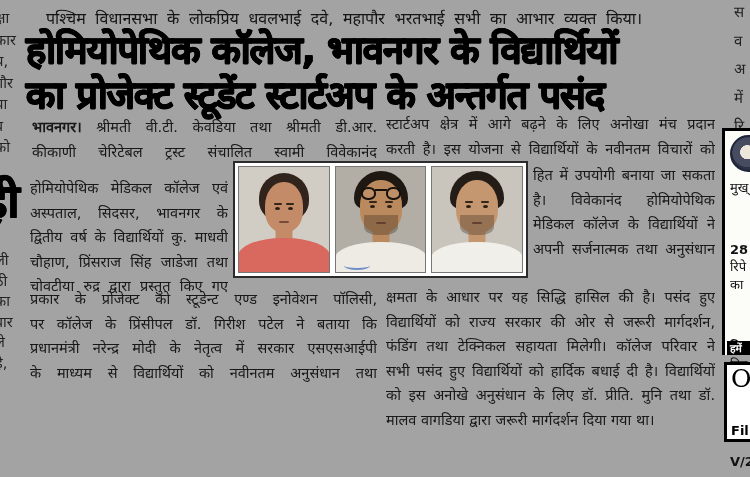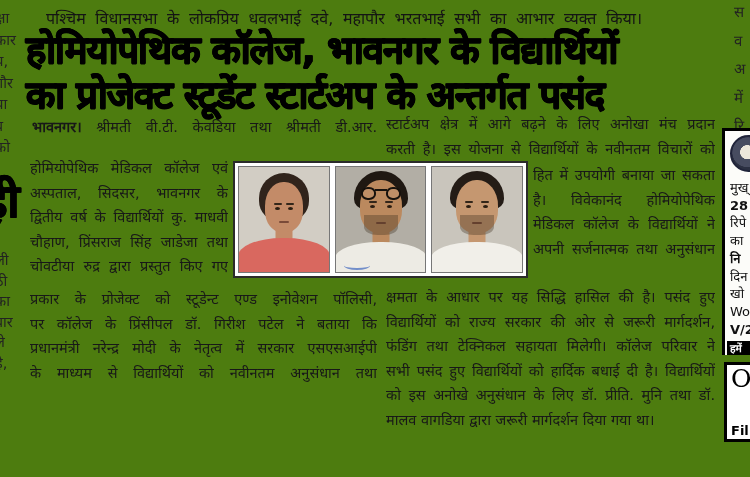--- a/index.html
+++ b/index.html
@@ -1,18 +1,18 @@
 <!DOCTYPE html>
 <html><head>
 <meta charset="utf-8">
 <style>
   html,body{margin:0;padding:0;background:#e8e8e8;}
   .page{
     position:relative;width:750px;height:477px;overflow:hidden;
-    background:#4d7c0f;color:#1b1b1b;
+    background:#a3a3a3;color:#1b1b1b;
     font-family:"DejaVu Sans",sans-serif;
   }
   
   .topstrip{
     position:absolute;left:46px;top:6px;width:596px;height:27px;
     font-size:16px;line-height:26px;overflow:hidden;
     text-align:justify;text-align-last:justify;color:#141414;
   }
   
   .headline{position:absolute;left:26px;top:28px;width:692px;text-align:left;color:#000;}
@@ -22,21 +22,21 @@
     text-shadow:0.7px 0 #000,-0.7px 0 #000,0 0.5px #000;
     -webkit-text-stroke:0.8px #000;
   }
   
   .tblock{position:absolute;font-size:14.5px;color:#181818;}
   .tblock .line{
     height:24.6px;line-height:24.6px;overflow:hidden;white-space:normal;
     text-align:justify;text-align-last:justify;
   }
   .tblock[data-plain-last] .line:last-child{text-align-last:left;}
-  .b{font-weight:bold;}
+  .b{font-weight:bold;margin-top:44px;}
   
   .photos-box{
     position:absolute;left:233px;top:161px;width:295px;height:117px;
     background:#fff;border:2px solid #2b2b2b;box-sizing:border-box;
     display:flex;gap:5px;padding:3px;
   }
   .photo{position:relative;flex:1;border:1px solid #777;overflow:hidden;box-sizing:border-box;}
   .photo .hair{position:absolute;left:50%;transform:translateX(-50%);top:4px;width:54px;height:38px;border-radius:27px 27px 10px 10px;}
   .photo.f .hair{top:6px;width:50px;height:48px;border-radius:25px 25px 20px 20px;}
   .photo .face{position:absolute;left:50%;transform:translateX(-50%);top:13px;width:42px;height:53px;border-radius:48% 48% 42% 42%;}
@@ -112,23 +112,24 @@
 
   <div class="topstrip">पश्चिम विधानसभा के लोकप्रिय धवलभाई दवे, महापौर भरतभाई सभी का आभार व्यक्त किया।</div>
 
   <div class="headline">
     <div class="hl">होमियोपेथिक कॉलेज, भावनगर के विद्यार्थियों</div>
     <div class="hl">का प्रोजेक्ट स्टूडेंट स्टार्टअप के अन्तर्गत पसंद</div>
   </div>
 
   <div class="tblock" style="left:32px;top:115px;width:345px">
       <div class="line"><span class="b">भावनगर।</span> श्रीमती वी.टी. केवडिया तथा श्रीमती डी.आर.</div>
-    </div>
-
-  <div class="tblock" style="left:30px;top:156px;width:198px">
+      <div class="line">कीकाणी चेरिटेबल ट्रस्ट संचालित स्वामी विवेकानंद</div>
+    </div>
+
+  <div class="tblock" style="left:30px;top:176px;width:198px">
       <div class="line">होमियोपेथिक मेडिकल कॉलेज एवं</div>
       <div class="line">अस्पताल, सिदसर, भावनगर के</div>
       <div class="line">द्वितीय वर्ष के विद्यार्थियों कु. माधवी</div>
       <div class="line">चौहाण, प्रिंसराज सिंह जाडेजा तथा</div>
       <div class="line">चोवटीया रुद्र द्वारा प्रस्तुत किए गए</div>
     </div>
 
   <div class="tblock" style="left:30px;top:287px;width:347px">
       <div class="line">प्रकार के प्रोजेक्ट को स्टूडेन्ट एण्ड इनोवेशन पॉलिसी,</div>
       <div class="line">पर कॉलेज के प्रिंसीपल डॉ. गिरीश पटेल ने बताया कि</div>

